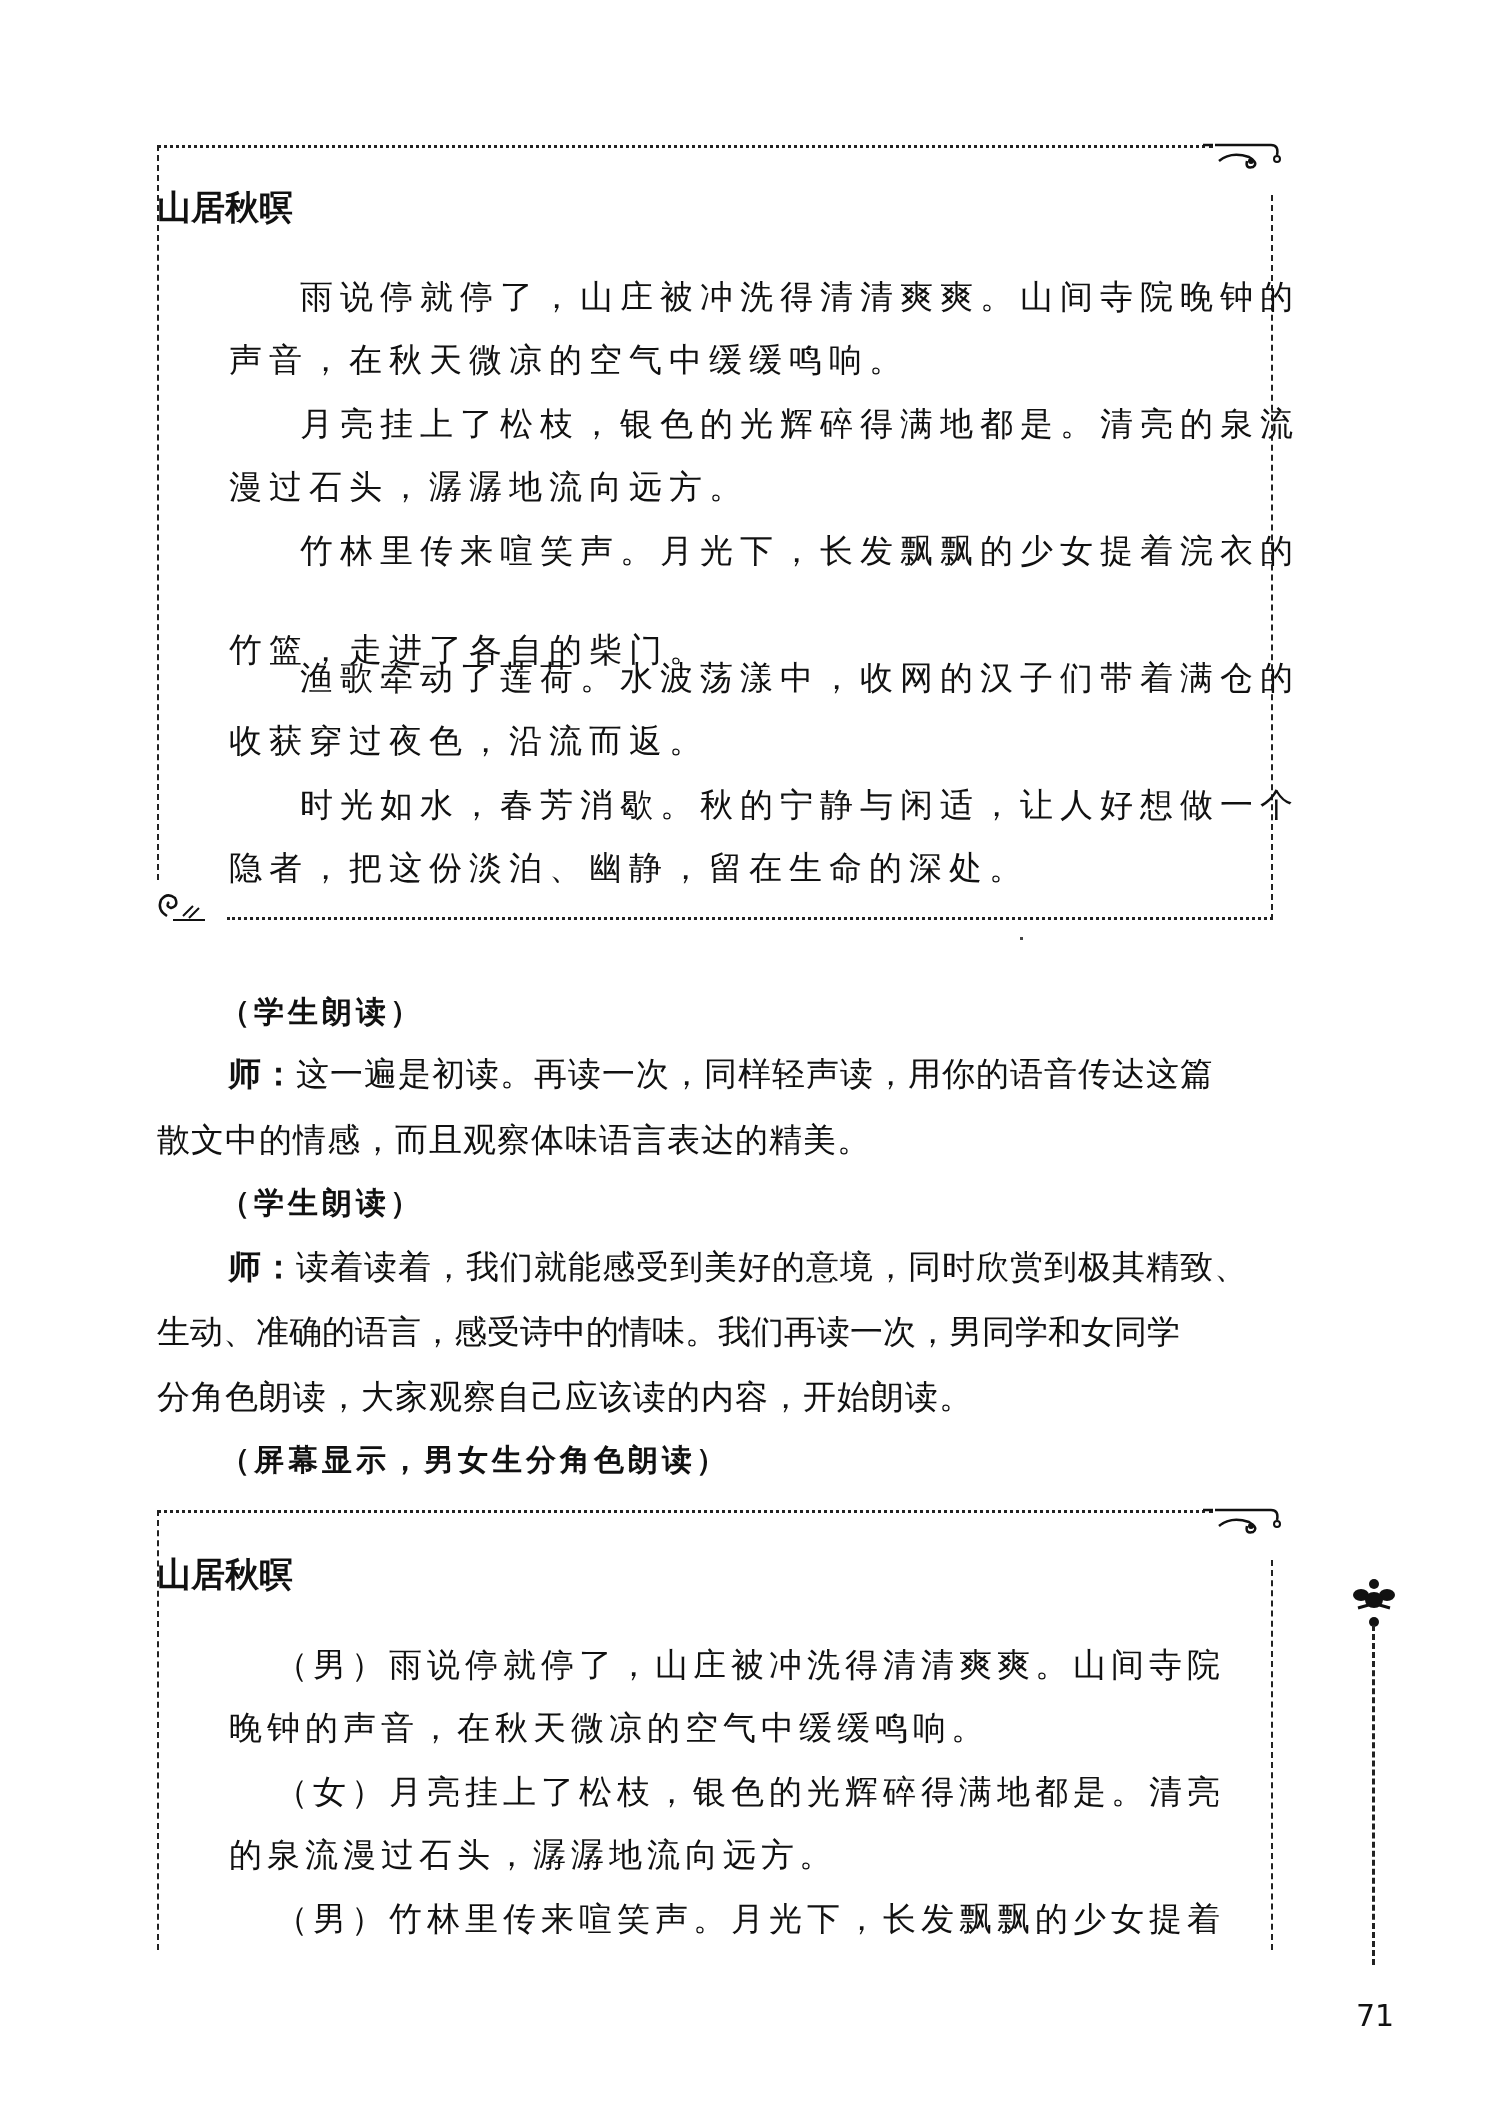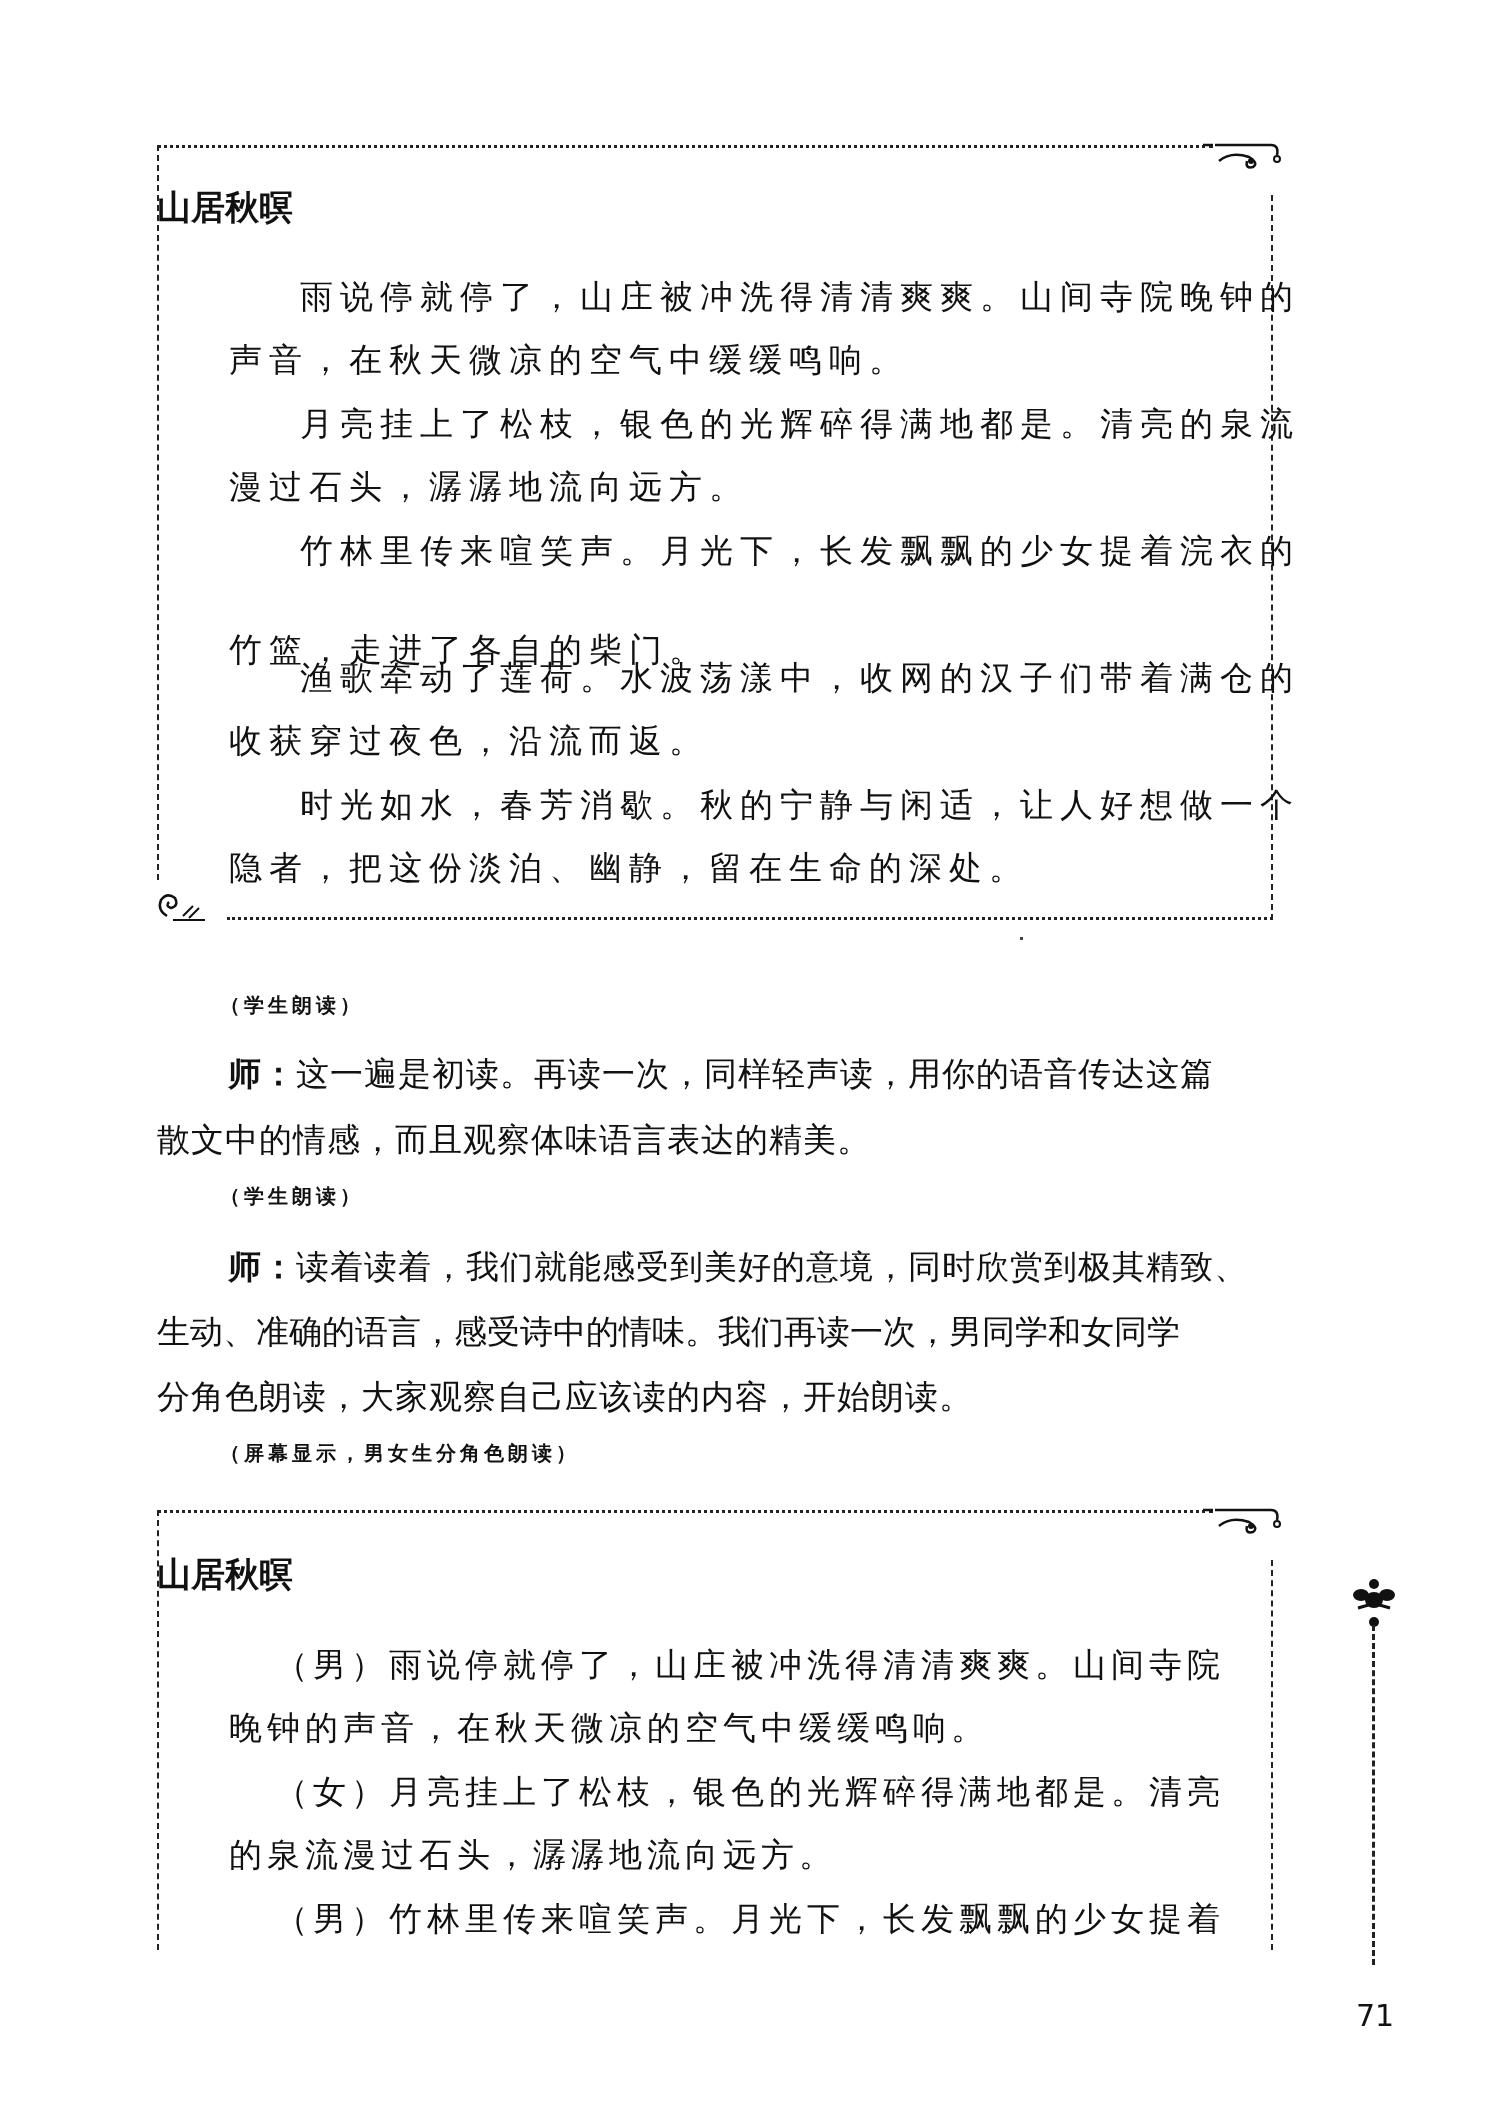--- a/index.html
+++ b/index.html
@@ -8,21 +8,21 @@
   .box { position: absolute; left: 157px; width: 1116px; box-sizing: border-box; }
   .box .top-border { position: absolute; left: 0; right: 60px; top: 0; border-top: 3px dotted #222; }
   .box .left-border { position: absolute; left: 0; top: 0; bottom: 20px; border-left: 2px dashed #222; }
   .box .right-border { position: absolute; right: 0; top: 50px; bottom: 0; border-left: 2px dashed #222; }
   .box .bottom-border { position: absolute; left: 70px; right: 0; bottom: 0; border-top: 3px dotted #222; }
   .corner-tr { position: absolute; right: -8px; top: -12px; width: 80px; height: 40px; }
   .corner-bl { position: absolute; left: -4px; bottom: -6px; width: 60px; height: 40px; }
   .box-title { position: absolute; left: 0; right: 0; font-weight: bold; font-size: 34px; }
   .line { position: absolute; font-size: 33px; white-space: nowrap; letter-spacing: 7px; }
   .pline { position: absolute; font-size: 33px; white-space: nowrap; letter-spacing: 1px; }
-  .stage { position: absolute; font-size: 20px; font-weight: bold; white-space: nowrap; letter-spacing: 4px; }
+  .stage { position: absolute; font-size: 30px; font-weight: bold; white-space: nowrap; letter-spacing: 4px; }
   .bold { font-weight: bold; }
   .side-orn { position: absolute; left: 1352px; top: 1578px; width: 44px; height: 50px; }
   .side-line { position: absolute; left: 1372px; top: 1625px; height: 340px; border-left: 3px dashed #222; }
   .page-num { position: absolute; left: 1356px; top: 1998px; font-size: 30px; font-family: "DejaVu Sans", sans-serif; }
   .speck { position: absolute; left: 1020px; top: 937px; width: 3px; height: 3px; background: #444; }
 </style>
 </head>
 <body>
 
 <div class="box" style="top:145px; height:775px;">

